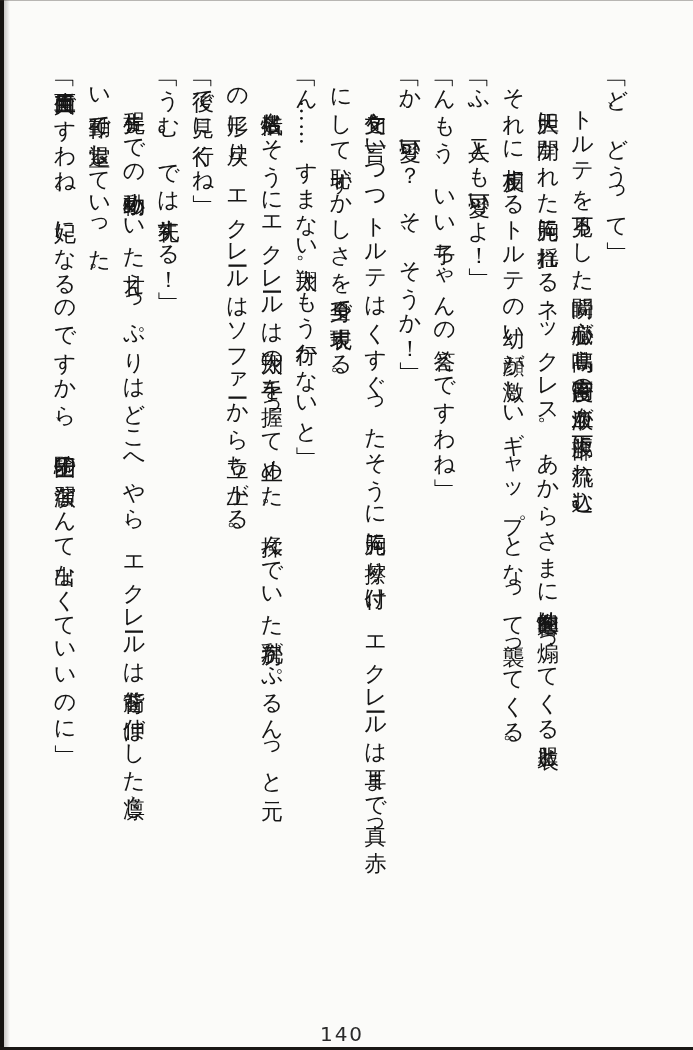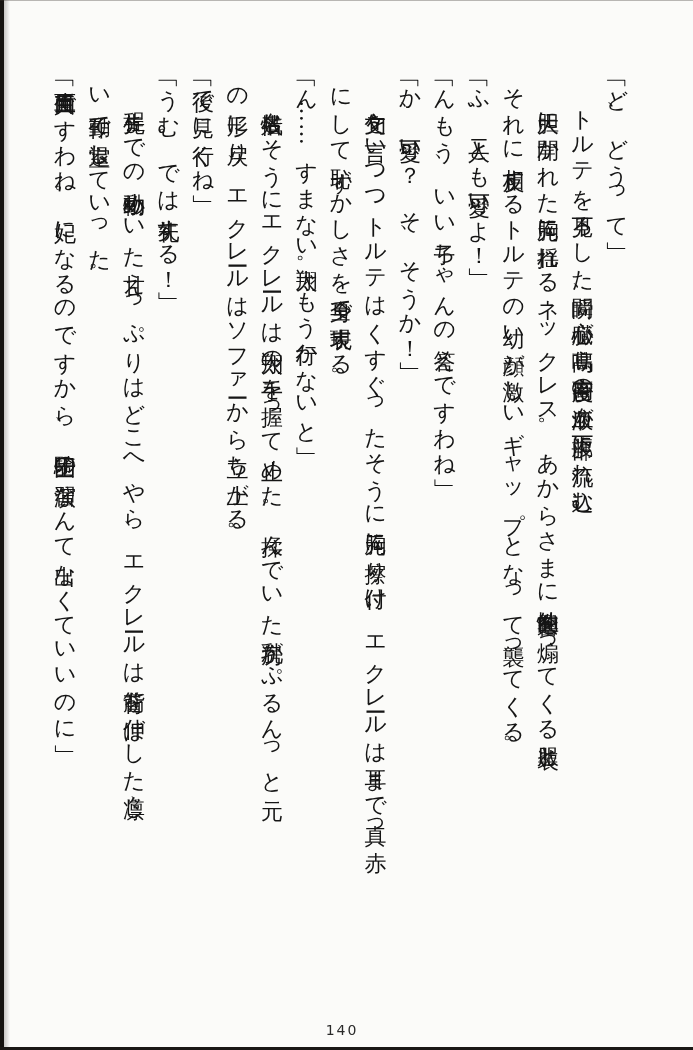--- a/index.html
+++ b/index.html
@@ -62,21 +62,21 @@
   }
   .text-area p.indent {
     text-indent: 1em;
   }
   .page-number {
     position: absolute;
     top: 1022px;
     left: 307px;
     width: 70px;
     text-align: center;
-    font-size: 14px;
+    font-size: 20px;
     letter-spacing: 2px;
     color: #2a2a2a;
     font-family: "DejaVu Sans", "Liberation Sans", sans-serif;
   }
 </style>
 </head>
 <body>
 
 <div class="page">
 

